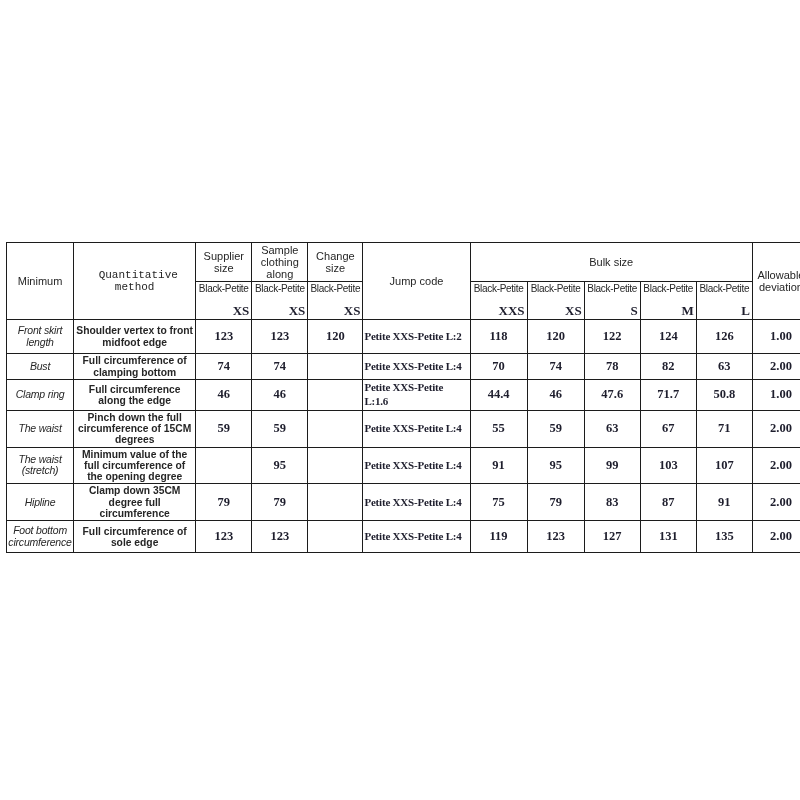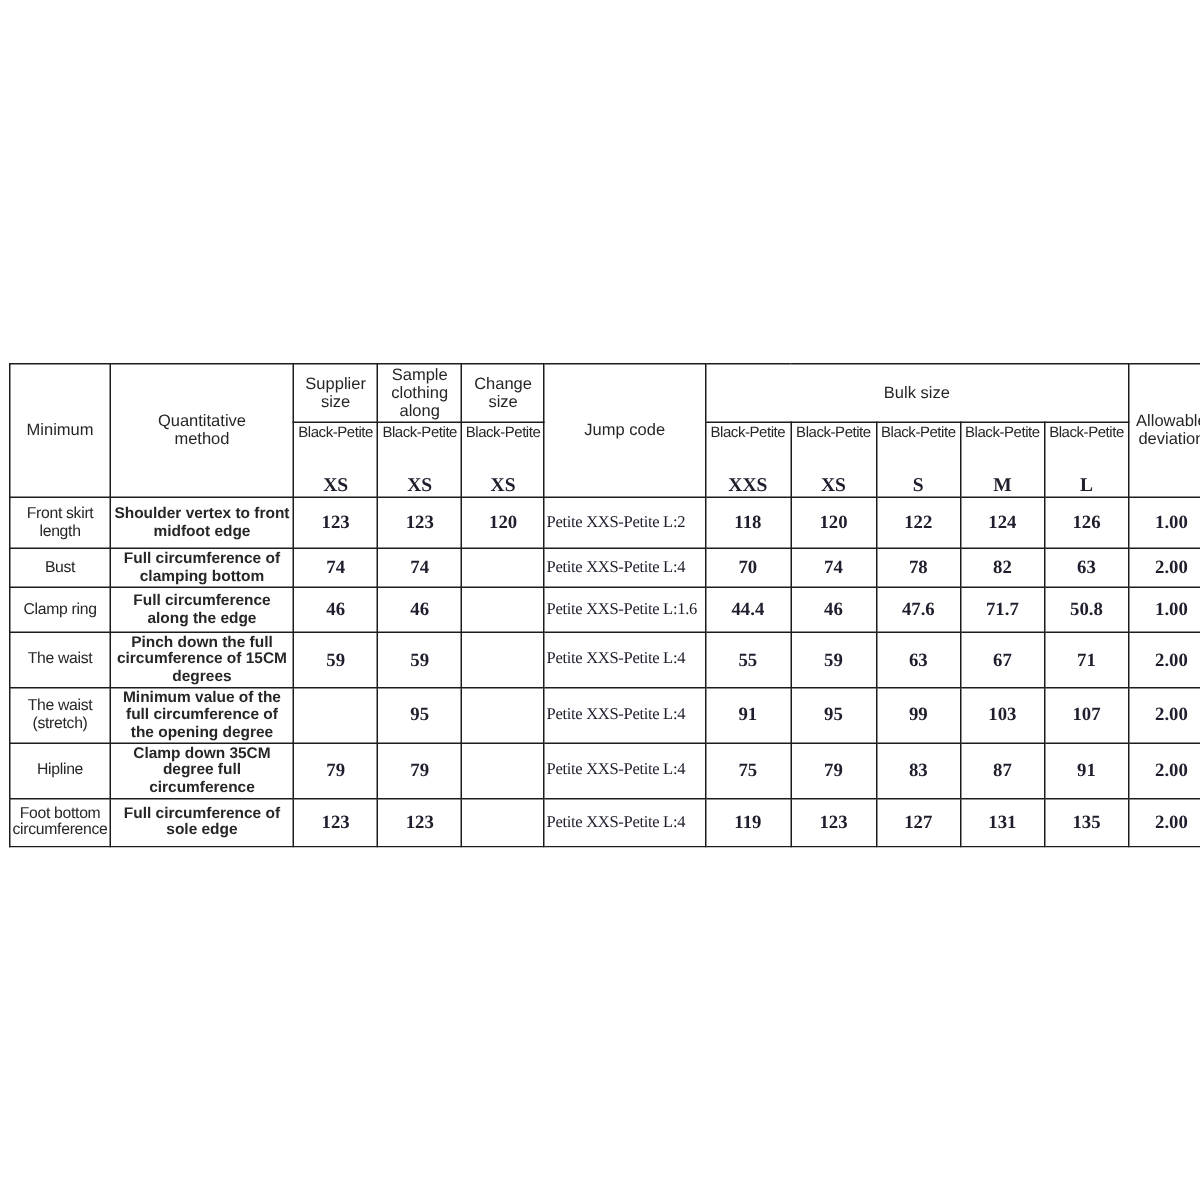--- a/index.html
+++ b/index.html
@@ -37,57 +37,60 @@
   }
   thead th {
     font-weight: normal;
     font-size: 11px;
     line-height: 1.1;
     color: #2a2a2a;
   }
   .narrow-head {
     display: inline-block;
     max-width: 72px;
+    font-family: Liberation Mono, monospace;
   }
   .variant {
     font-size: 10px;
     letter-spacing: -0.3px;
     white-space: nowrap;
     line-height: 1.25;
   }
   .size-letter {
     font-family: "Liberation Serif", serif;
     font-size: 13px;
     font-weight: 600;
     line-height: 1.1;
-    margin-top: 20px;
+    margin-top: 8px;
     color: #1e1e2d;
+    text-align: right;
   }
   td.pos {
     font-size: 10.5px;
     line-height: 1.12;
     padding: 1px 0;
     letter-spacing: -0.2px;
+    font-style: italic;
   }
   td.method {
     font-size: 10.3px;
     line-height: 1.1;
     padding: 1px 1px;
     font-weight: bold;
   }
   td.val {
     font-family: "Liberation Serif", serif;
     font-size: 12.5px;
     font-weight: 600;
     color: #1e1e2d;
   }
   td.jump {
     font-family: "Liberation Serif", serif;
     font-size: 11px;
-    font-weight: 400;
+    font-weight: 700;
     letter-spacing: -0.2px;
     text-align: left;
     padding: 1px 1px;
     line-height: 1.25;
     color: #1e1e2d;
   }
   tr.hr1 { height: 38px; }
   tr.hr2 { height: 36px; }
   tr.r0 { height: 34px; }
   tr.r1 { height: 26px; }

